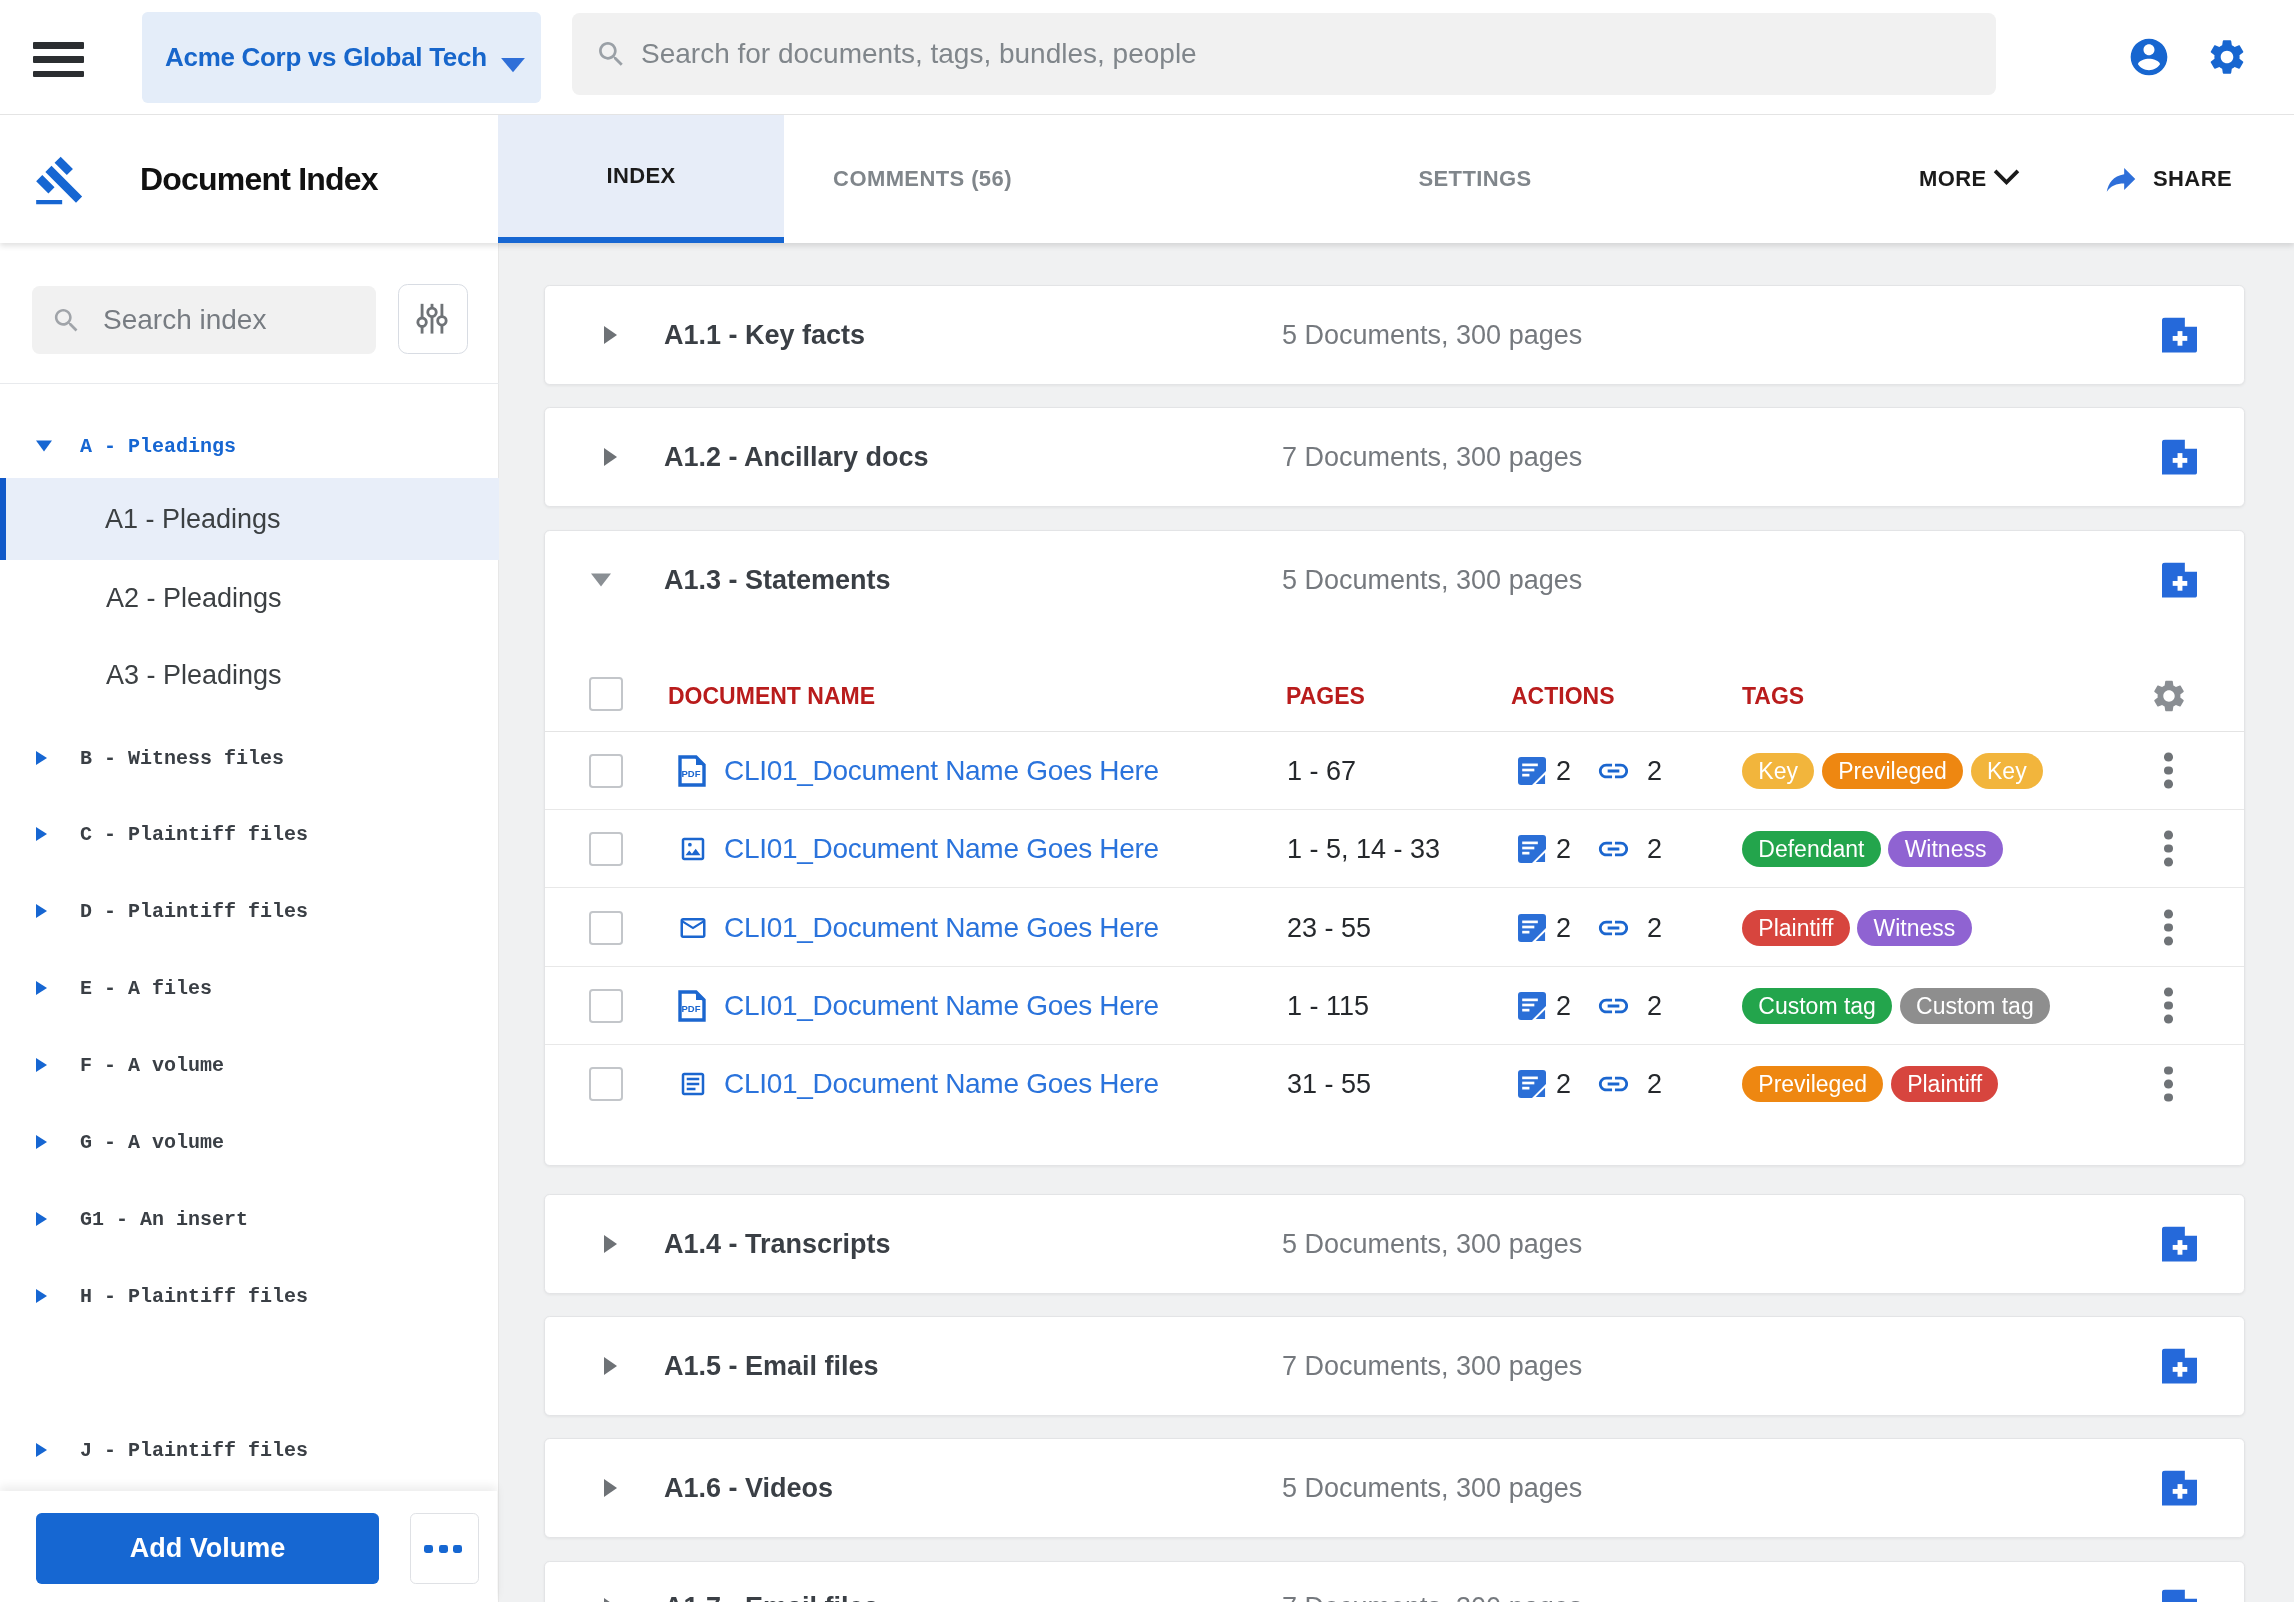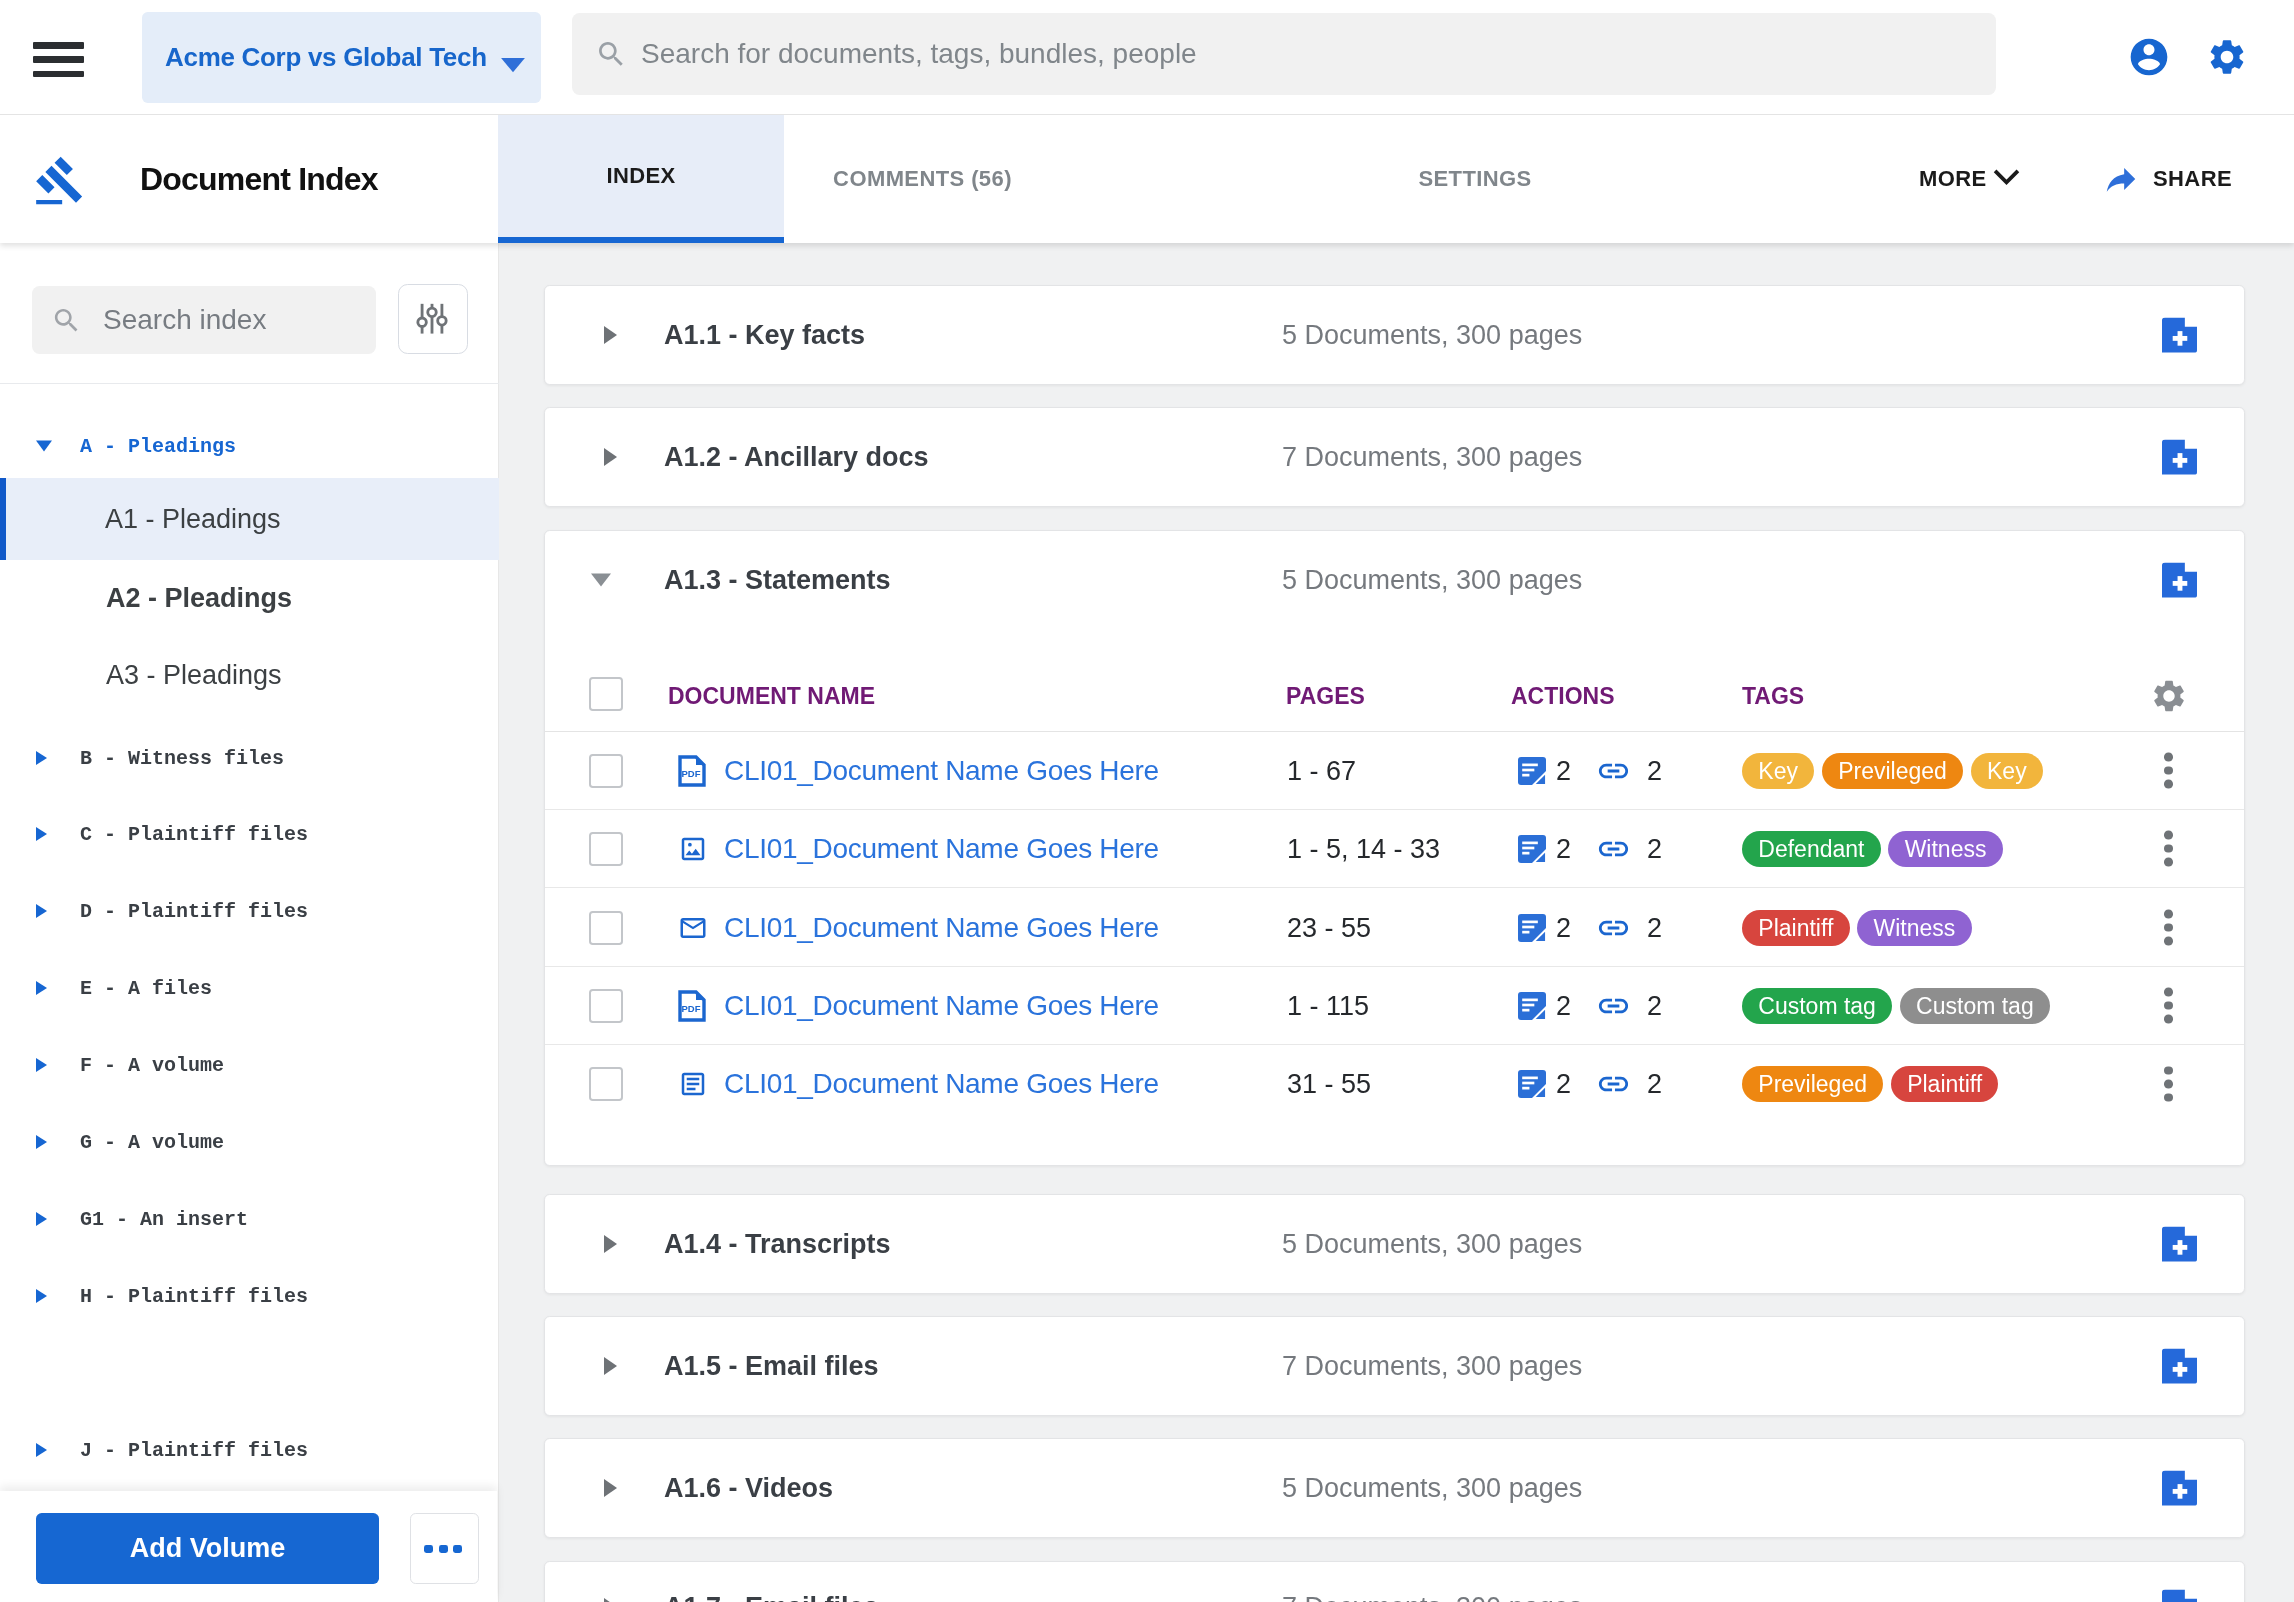--- a/index.html
+++ b/index.html
@@ -57,21 +57,21 @@
 .card { position:absolute; left:45px; width:1701px; background:#fff; border:1px solid #e3e4e6; border-radius:5.7px; box-shadow:0 1px 2.9px rgba(0,0,0,0.06); }
 .card .hdr { position:relative; height:98px; }
 .tri-r-gray { width:0; height:0; border-top:9.6px solid transparent; border-bottom:9.6px solid transparent; border-left:13.4px solid #6e7276; }
 .tri-d-gray { width:0; height:0; border-left:10.5px solid transparent; border-right:10.5px solid transparent; border-top:13.4px solid #8a8f94; }
 .card .tri { position:absolute; left:59px; top:50%; transform:translateY(-50%); }
 .card .ttl { position:absolute; left:119px; top:50%; transform:translateY(-50%); font-size:27px; font-weight:bold; color:#3a3f45; }
 .card .meta { position:absolute; left:737px; top:50%; transform:translateY(-50%); font-size:27px; color:#75797e; }
 .card .foldico { position:absolute; left:1617px; top:50%; transform:translateY(-50%); }
 
 
-#tblhead { position:absolute; left:0; top:130px; width:1699px; height:71px; border-bottom:1.9px solid #e4e4e4; font-size:23px; font-weight:bold; color:#701a75; }
+#tblhead { position:absolute; left:0; top:130px; width:1699px; height:71px; border-bottom:1.9px solid #e4e4e4; font-size:23px; font-weight:bold; color:#b91c1c; }
 #tblhead .cb { top:16.3px; }
 .cb { position:absolute; left:44px; width:34px; height:34px; border:2.9px solid #c3c6ca; border-radius:3.8px; background:#fff; }
 .colname { position:absolute; top:50%; transform:translateY(-50%); }
 .row { position:absolute; left:0; width:1699px; height:78px; border-bottom:1px solid #e8e8e8; }
 .row .cb { top:22px; }
 .row .fico { position:absolute; left:133px; top:50%; transform:translateY(-50%); }
 .row .dname { position:absolute; left:179px; top:50%; transform:translateY(-50%); font-size:28px; letter-spacing:-0.3px; color:#2a73dc; }
 .row .pages { position:absolute; left:742px; top:50%; transform:translateY(-50%); font-size:27px; color:#25282c; }
 .row .act { position:absolute; left:973px; top:50%; transform:translateY(-50%); }
 .row .num { position:absolute; top:50%; transform:translateY(-50%); font-size:27px; color:#25282c; }
@@ -169,21 +169,21 @@
     </div>
     <div id="sbdivider"></div>
 
     <div class="sb-root" id="sb-a" style="top:176px;">
         <span class="tri tri-d-blue"></span>
         <span class="txt" style="color:#1666d2;">A - Pleadings</span>
       </div>
     <div class="sb-sub" id="sb-a1" style="top:235px;">
         <span class="txt">A1 - Pleadings</span>
       </div>
-    <div class="sb-sub" style="top:314px;font-weight:bold;">
+    <div class="sb-sub" style="top:314px;">
         <span class="txt">A2 - Pleadings</span>
       </div>
     <div class="sb-sub" style="top:391px;">
         <span class="txt">A3 - Pleadings</span>
       </div>
 
     <div class="sb-root" style="top:488px;">
         <span class="tri tri-r-blue"></span>
         <span class="txt">B - Witness files</span>
       </div>

